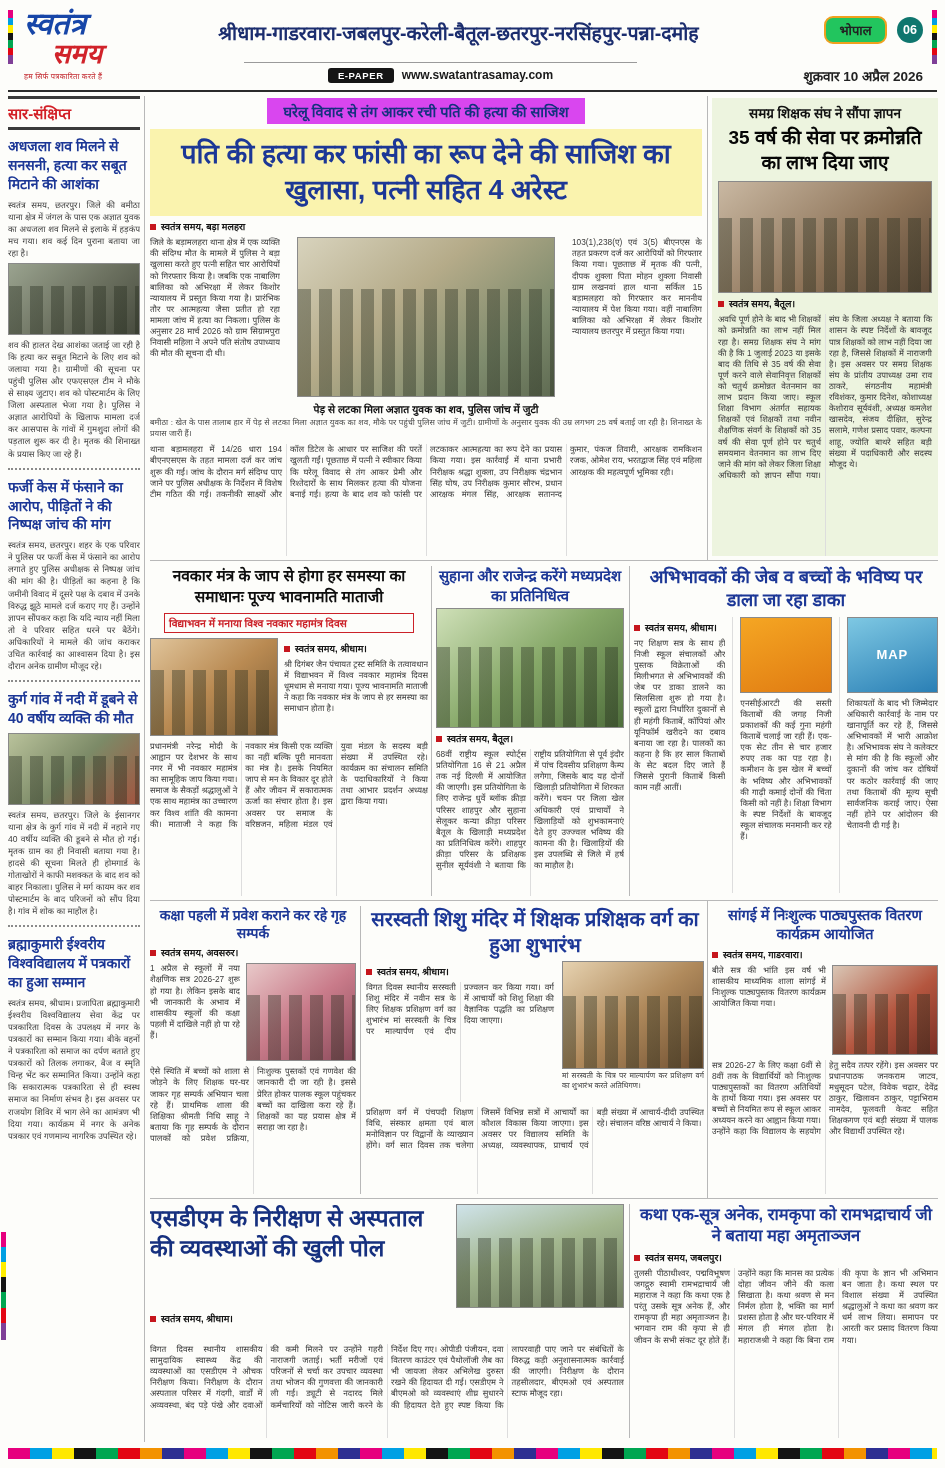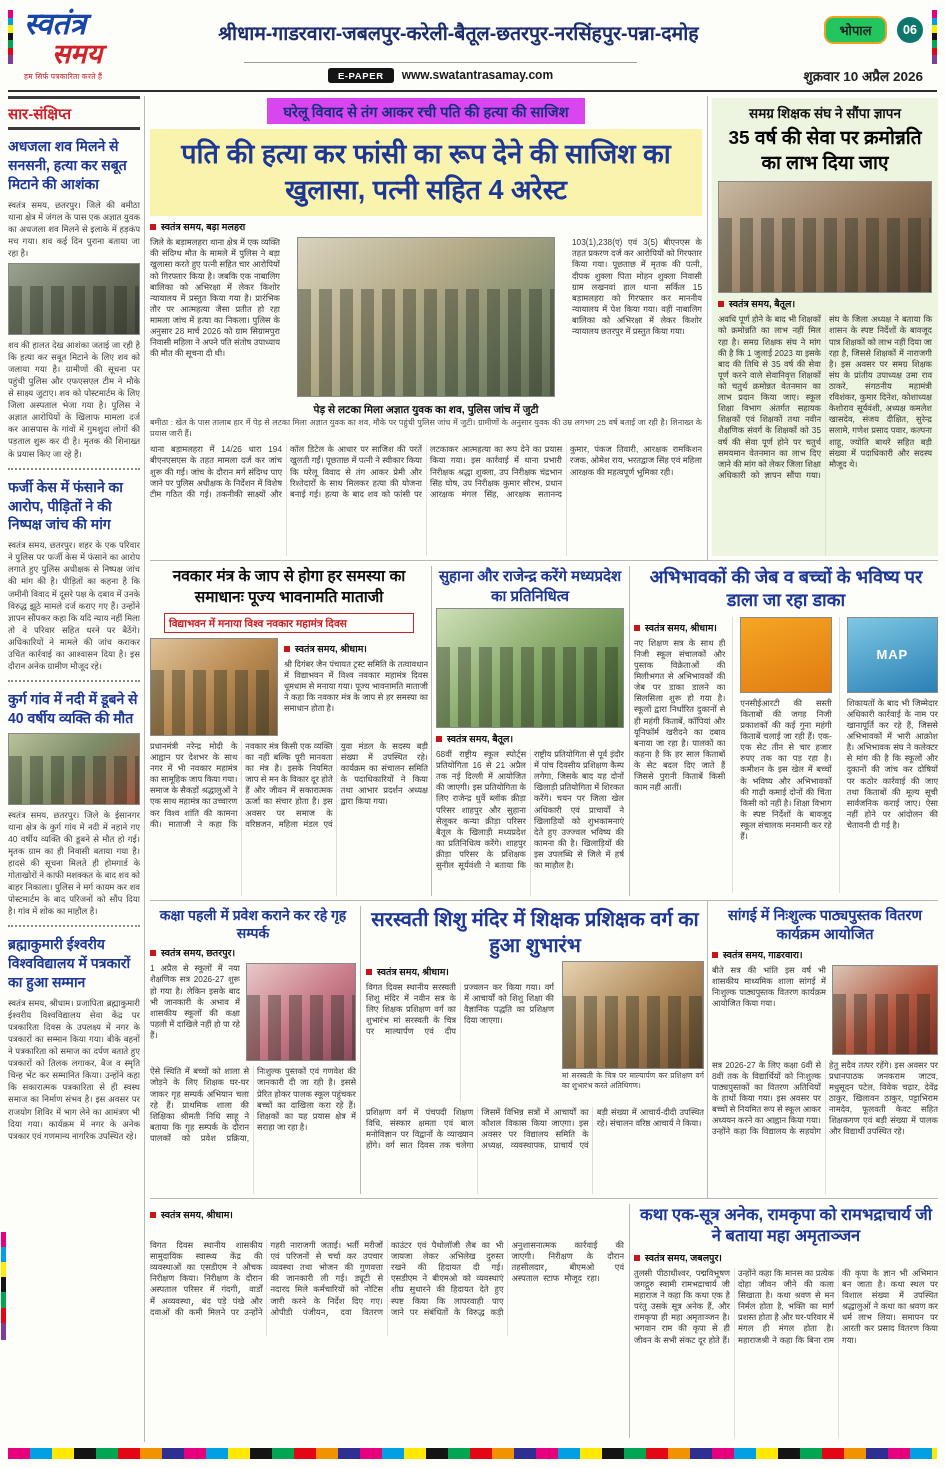--- a/index.html
+++ b/index.html
@@ -110,21 +110,21 @@
   .sg-row{display:flex;gap:6px;}
   .sg-row .body{flex:1;}
   .sg-photo{width:106px;height:90px;flex:0 0 auto;background:linear-gradient(140deg,#d9c6b5,#b4563f 55%,#7a2f24);}
   .sg-bottom{margin-top:5px;height:138px;}
 
   
   .sdm{left:150px;top:1204px;width:474px;height:234px;}
   .sdm-top{display:flex;gap:10px;}
   .sdm-hl{font-size:23px;color:#16307f;font-weight:800;line-height:1.3;flex:1;}
   .sdm-photo{width:168px;height:104px;flex:0 0 auto;background:linear-gradient(160deg,#cfe3ea,#a3b78f 45%,#6f7b5e);}
-  .sdm-body{margin-top:19px;height:96px;font-family:Liberation Mono, monospace;}
+  .sdm-body{margin-top:19px;height:96px;}
 
   .katha{left:634px;top:1204px;width:304px;height:234px;}
   .kt-hl{font-size:16.5px;}
   .kt-body{height:186px;}
 
   
   .vl,.hl{position:absolute;background:#b8b8b8;}
   .vl{width:1px;} .hl{height:1px;}
   .vl-sidebar{left:144px;top:96px;height:1346px;}
   .vl-right-a{left:707px;top:96px;height:464px;}
@@ -252,21 +252,21 @@
         <div class="photo book book2">
             <span class="book-label">MAP</span>
           </div>
         <p class="body">शिकायतों के बाद भी जिम्मेदार अधिकारी कार्रवाई के नाम पर खानापूर्ति कर रहे हैं, जिससे अभिभावकों में भारी आक्रोश है। अभिभावक संघ ने कलेक्टर से मांग की है कि स्कूलों और दुकानों की जांच कर दोषियों पर कठोर कार्रवाई की जाए तथा किताबों की मूल्य सूची सार्वजनिक कराई जाए। ऐसा नहीं होने पर आंदोलन की चेतावनी दी गई है।</p>
       </div>
     </div>
   </section>
 
   <section class="kaksha">
     <h2 class="hl-blue kk-hl">कक्षा पहली में प्रवेश कराने कर रहे गृह सम्पर्क</h2>
-    <div class="byline"><span class="sq"></span><span>स्वतंत्र समय, छतरपुर।</span></div>
+    <div class="byline"><span class="sq"></span><span>स्वतंत्र समय, अवसरुर।</span></div>
     <div class="kk-row">
       <p class="body">1 अप्रैल से स्कूलों में नया शैक्षणिक सत्र 2026-27 शुरू हो गया है। लेकिन इसके बाद भी जानकारी के अभाव में शासकीय स्कूलों की कक्षा पहली में दाखिले नहीं हो पा रहे हैं।</p>
       <div class="photo kk-photo people"></div>
     </div>
     <p class="body cols2 kk-bottom">ऐसे स्थिति में बच्चों को शाला से जोड़ने के लिए शिक्षक घर-घर जाकर गृह सम्पर्क अभियान चला रहे हैं। प्राथमिक शाला की शिक्षिका श्रीमती निधि साहू ने बताया कि गृह सम्पर्क के दौरान पालकों को प्रवेश प्रक्रिया, निःशुल्क पुस्तकों एवं गणवेश की जानकारी दी जा रही है। इससे प्रेरित होकर पालक स्कूल पहुंचकर बच्चों का दाखिला करा रहे हैं। शिक्षकों का यह प्रयास क्षेत्र में सराहा जा रहा है।</p>
   </section>
 
   <section class="saras">
     <h2 class="hl-blue sr-hl">सरस्वती शिशु मंदिर में शिक्षक प्रशिक्षक वर्ग का हुआ शुभारंभ</h2>
     <div class="sr-row">
@@ -286,20 +286,24 @@
     <h2 class="hl-blue sg-hl">सांगई में निःशुल्क पाठ्यपुस्तक वितरण कार्यक्रम आयोजित</h2>
     <div class="byline"><span class="sq"></span><span>स्वतंत्र समय, गाडरवारा।</span></div>
     <div class="sg-row">
       <p class="body">बीते सत्र की भांति इस वर्ष भी शासकीय माध्यमिक शाला सांगई में निःशुल्क पाठ्यपुस्तक वितरण कार्यक्रम आयोजित किया गया।</p>
       <div class="photo sg-photo people"></div>
     </div>
     <p class="body cols2 sg-bottom">सत्र 2026-27 के लिए कक्षा 6वीं से 8वीं तक के विद्यार्थियों को निःशुल्क पाठ्यपुस्तकों का वितरण अतिथियों के हाथों किया गया। इस अवसर पर बच्चों से नियमित रूप से स्कूल आकर अध्ययन करने का आह्वान किया गया। उन्होंने कहा कि विद्यालय के सहयोग हेतु सदैव तत्पर रहेंगे। इस अवसर पर प्रधानपाठक जनकराम जाटव, मधुसूदन पटेल, विवेक चढ़ार, देवेंद्र ठाकुर, खिलावन ठाकुर, पट्टाभिराम नामदेव, फूलवती केवट सहित शिक्षकगण एवं बड़ी संख्या में पालक और विद्यार्थी उपस्थित रहे।</p>
   </section>
 
   <section class="sdm">
+    <div class="sdm-top">
+      <h2 class="sdm-hl">एसडीएम के निरीक्षण से अस्पताल की व्यवस्थाओं की खुली पोल</h2>
+      <div class="photo sdm-photo people"></div>
+    </div>
     <div class="byline"><span class="sq"></span><span>स्वतंत्र समय, श्रीधाम।</span></div>
     <p class="body cols4 sdm-body">विगत दिवस स्थानीय शासकीय सामुदायिक स्वास्थ्य केंद्र की व्यवस्थाओं का एसडीएम ने औचक निरीक्षण किया। निरीक्षण के दौरान अस्पताल परिसर में गंदगी, वार्डों में अव्यवस्था, बंद पड़े पंखे और दवाओं की कमी मिलने पर उन्होंने गहरी नाराजगी जताई। भर्ती मरीजों एवं परिजनों से चर्चा कर उपचार व्यवस्था तथा भोजन की गुणवत्ता की जानकारी ली गई। ड्यूटी से नदारद मिले कर्मचारियों को नोटिस जारी करने के निर्देश दिए गए। ओपीडी पंजीयन, दवा वितरण काउंटर एवं पैथोलॉजी लैब का भी जायजा लेकर अभिलेख दुरुस्त रखने की हिदायत दी गई। एसडीएम ने बीएमओ को व्यवस्थाएं शीघ्र सुधारने की हिदायत देते हुए स्पष्ट किया कि लापरवाही पाए जाने पर संबंधितों के विरुद्ध कड़ी अनुशासनात्मक कार्रवाई की जाएगी। निरीक्षण के दौरान तहसीलदार, बीएमओ एवं अस्पताल स्टाफ मौजूद रहा।</p>
   </section>
 
   <section class="katha">
     <h2 class="hl-blue kt-hl">कथा एक-सूत्र अनेक, रामकृपा को रामभद्राचार्य जी ने बताया महा अमृताञ्जन</h2>
     <div class="byline"><span class="sq"></span><span>स्वतंत्र समय, जबलपुर।</span></div>
     <p class="body cols3 kt-body">तुलसी पीठाधीश्वर, पद्मविभूषण जगद्गुरु स्वामी रामभद्राचार्य जी महाराज ने कहा कि कथा एक है परंतु उसके सूत्र अनेक हैं, और रामकृपा ही महा अमृताञ्जन है। भगवान राम की कृपा से ही जीवन के सभी संकट दूर होते हैं। उन्होंने कहा कि मानस का प्रत्येक दोहा जीवन जीने की कला सिखाता है। कथा श्रवण से मन निर्मल होता है, भक्ति का मार्ग प्रशस्त होता है और घर-परिवार में मंगल ही मंगल होता है। महाराजश्री ने कहा कि बिना राम की कृपा के ज्ञान भी अभिमान बन जाता है। कथा स्थल पर विशाल संख्या में उपस्थित श्रद्धालुओं ने कथा का श्रवण कर धर्म लाभ लिया। समापन पर आरती कर प्रसाद वितरण किया गया।</p>
   </section>
 

